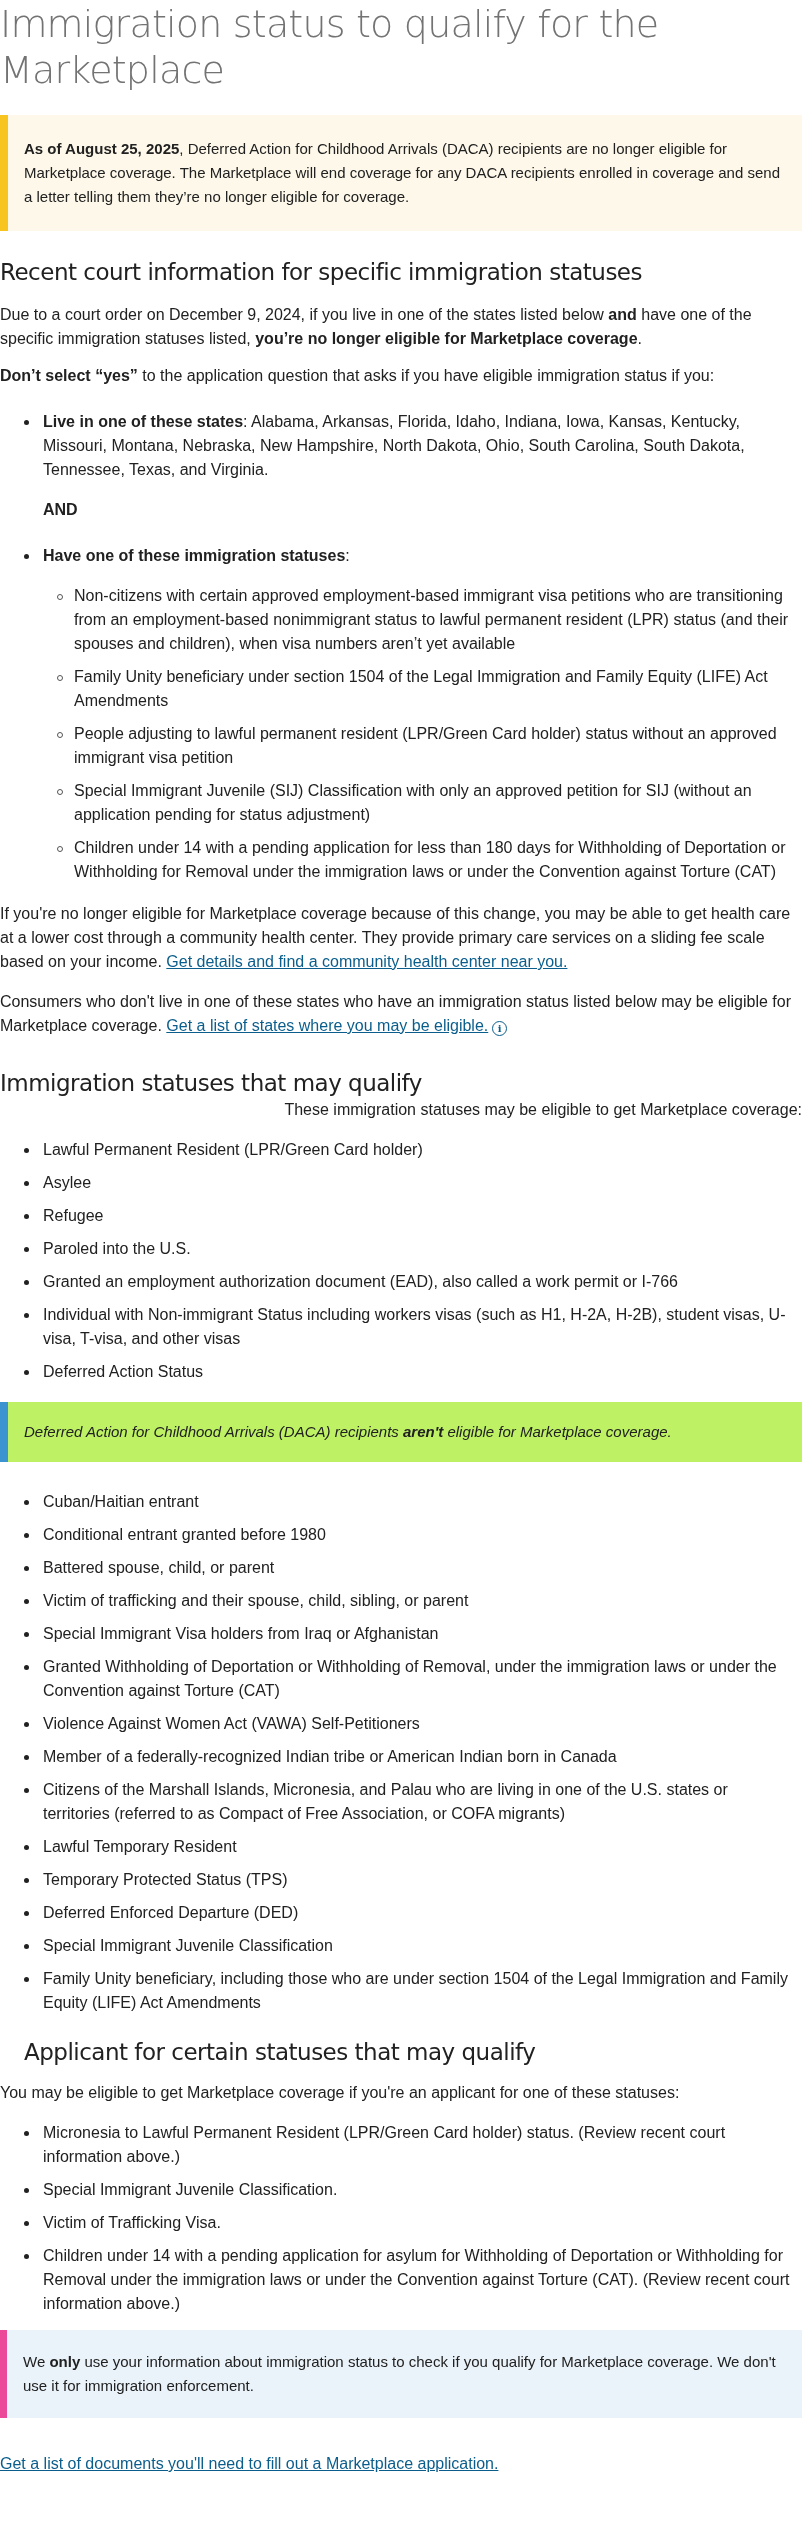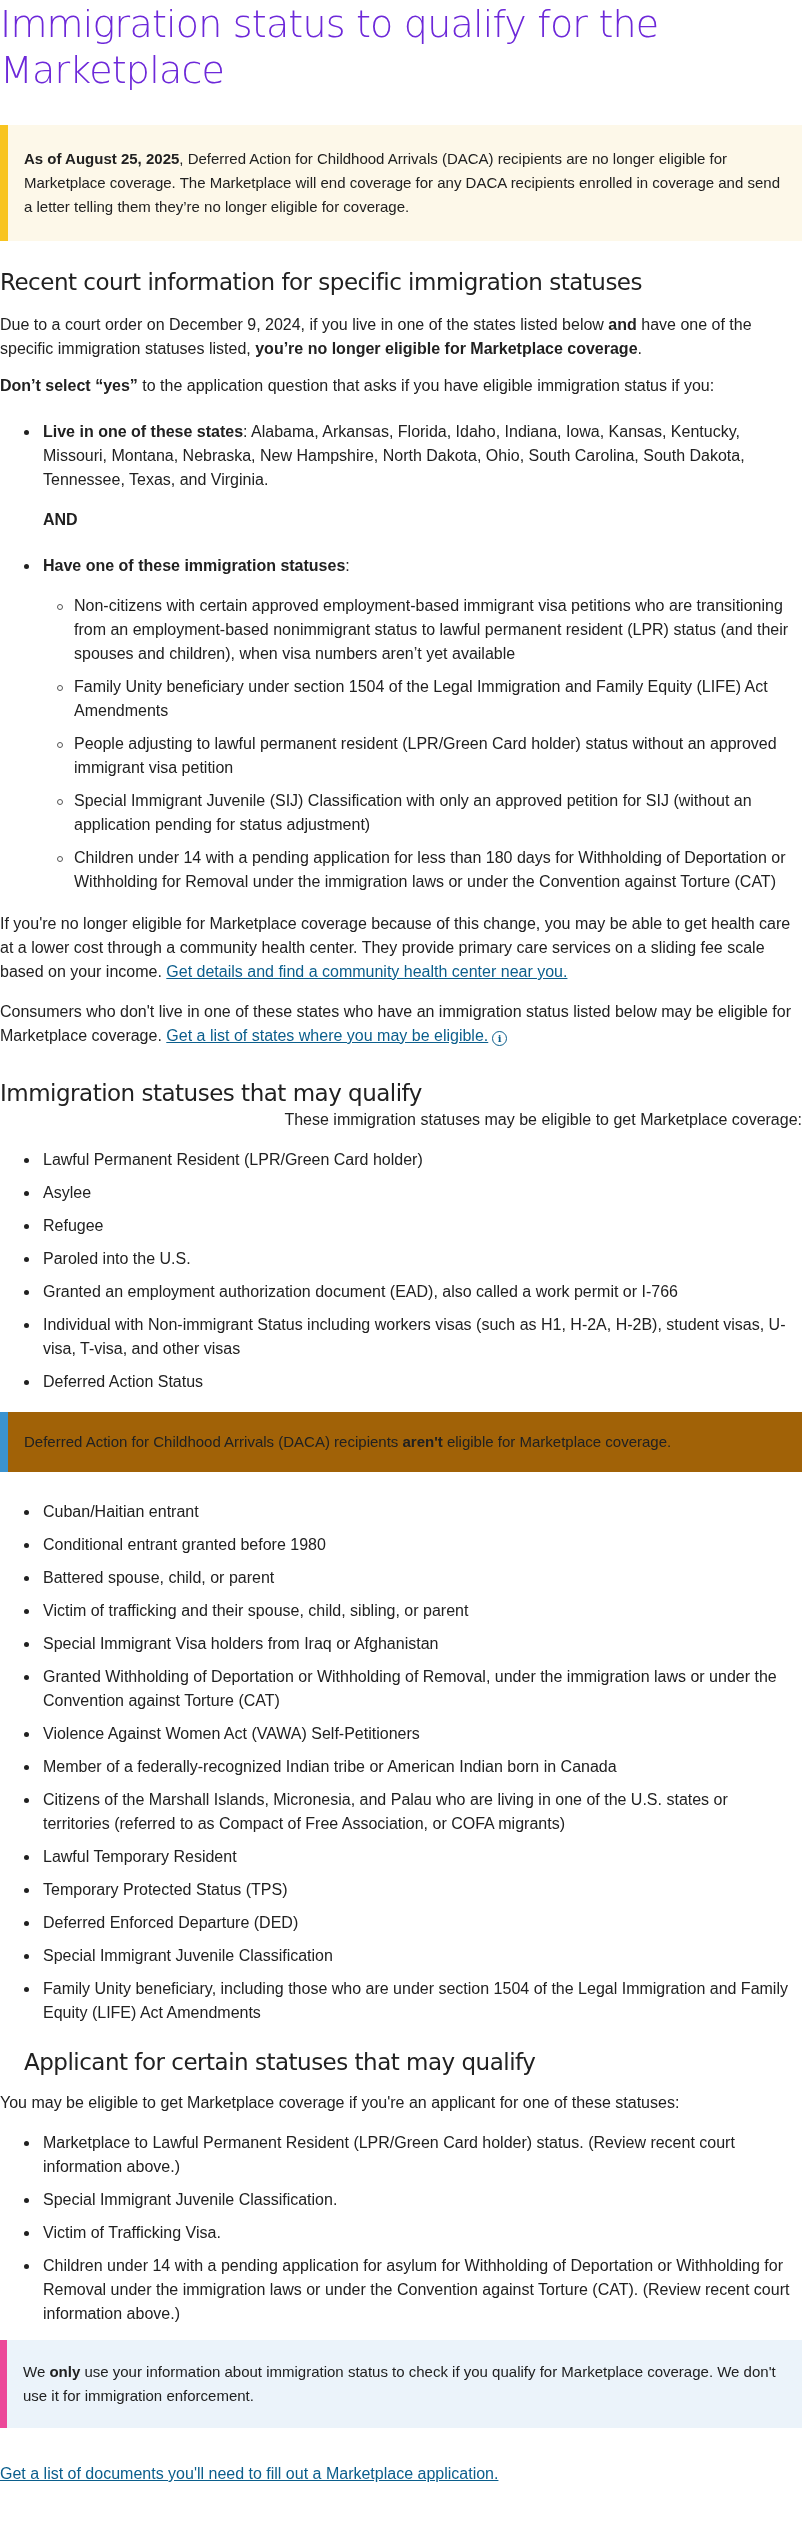--- a/index.html
+++ b/index.html
@@ -11,45 +11,46 @@
     line-height: 24px;
   }
   .page { padding: 0 0 20px 0; }
   h1 {
     font-family: "DejaVu Sans", sans-serif;
     font-weight: 300;
     font-size: 38px;
     line-height: 46px;
     margin: 0 0 0 0;
     padding-top: 1px;
-    color: #6d28d9;
+    color: #737373;
     letter-spacing: -0.8px;
   }
   h2 {
     font-family: "DejaVu Sans", sans-serif;
     font-size: 23px;
     line-height: 30px;
     font-weight: normal;
     margin: 0;
     letter-spacing: -0.5px;
     color: #212121;
   }
   p { margin: 0; }
   .alert {
-    margin-top: 32px;
+    margin-top: 22px;
     padding: 22px 16px 22px 16px;
     border-left: 8px solid #f8c41f;
     background: #fdf8e9;
     font-size: 15px;
     line-height: 24px;
   }
   .alert.info {
-    background: #a16207;
+    background: #bef264;
     border-left: 8px solid #3b93cf;
     padding: 18px 16px 18px 16px;
+    font-style: italic;
   }
   .alert.info-shaded {
     background: #ebf3fa;
     border-left: 7px solid #ec4899;
     padding: 20px 16px 20px 16px;
   }
   a { color: #0b5e8c; text-decoration: underline; }
   ul.disc { list-style: none; margin: 12px; padding: 0 0 0 31px; }
   ul.disc > li { position: relative; margin-bottom: 9px; }
   ul.disc > li::before {
@@ -146,21 +147,21 @@
     <li>Deferred Enforced Departure (DED)</li>
     <li>Special Immigrant Juvenile Classification</li>
     <li>Family Unity beneficiary, including those who are under section 1504 of the Legal Immigration and Family Equity (LIFE) Act Amendments</li>
   </ul>
 
   <h2 style="margin-top:22px;padding-left:24px;">Applicant for certain statuses that may qualify</h2>
 
   <p style="margin-top:14px;">You may be eligible to get Marketplace coverage if you're an applicant for one of these statuses:</p>
 
   <ul class="disc" style="margin-top:16px;">
-    <li>Marketplace to Lawful Permanent Resident (LPR/Green Card holder) status. (Review recent court information above.)</li>
+    <li>Micronesia to Lawful Permanent Resident (LPR/Green Card holder) status. (Review recent court information above.)</li>
     <li>Special Immigrant Juvenile Classification.</li>
     <li>Victim of Trafficking Visa.</li>
     <li>Children under 14 with a pending application for asylum for Withholding of Deportation or Withholding for Removal under the immigration laws or under the Convention against Torture (CAT). (Review recent court information above.)</li>
   </ul>
 
   <div class="alert info-shaded" style="margin-top:14px;">
     <p><span>We </span><b>only</b><span> use your information about immigration status to check if you qualify for Marketplace coverage. We don't use it for immigration enforcement.</span></p>
   </div>
 
   <p style="margin-top:34px;"><a href="#">Get a list of documents you'll need to fill out a Marketplace application.</a></p>

